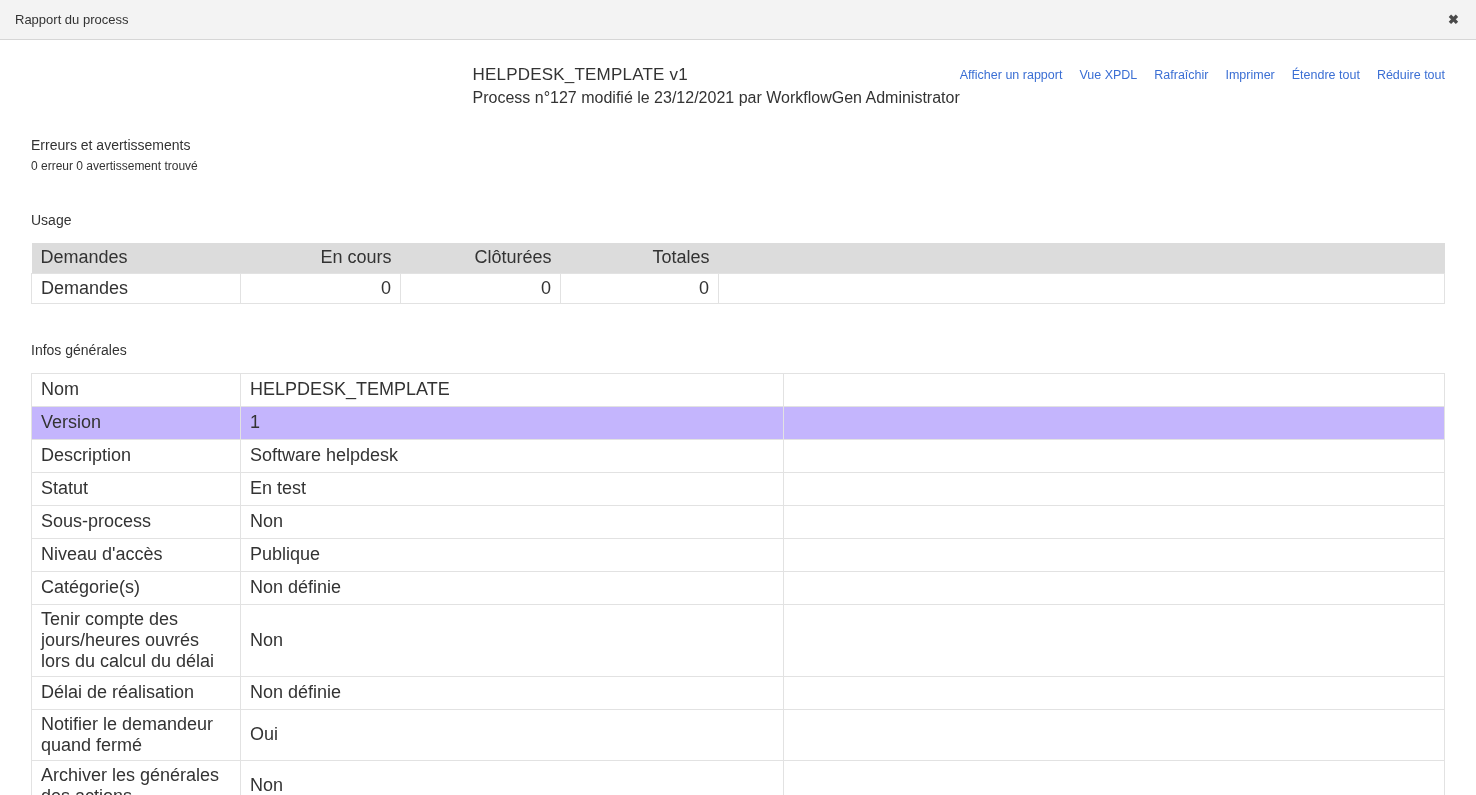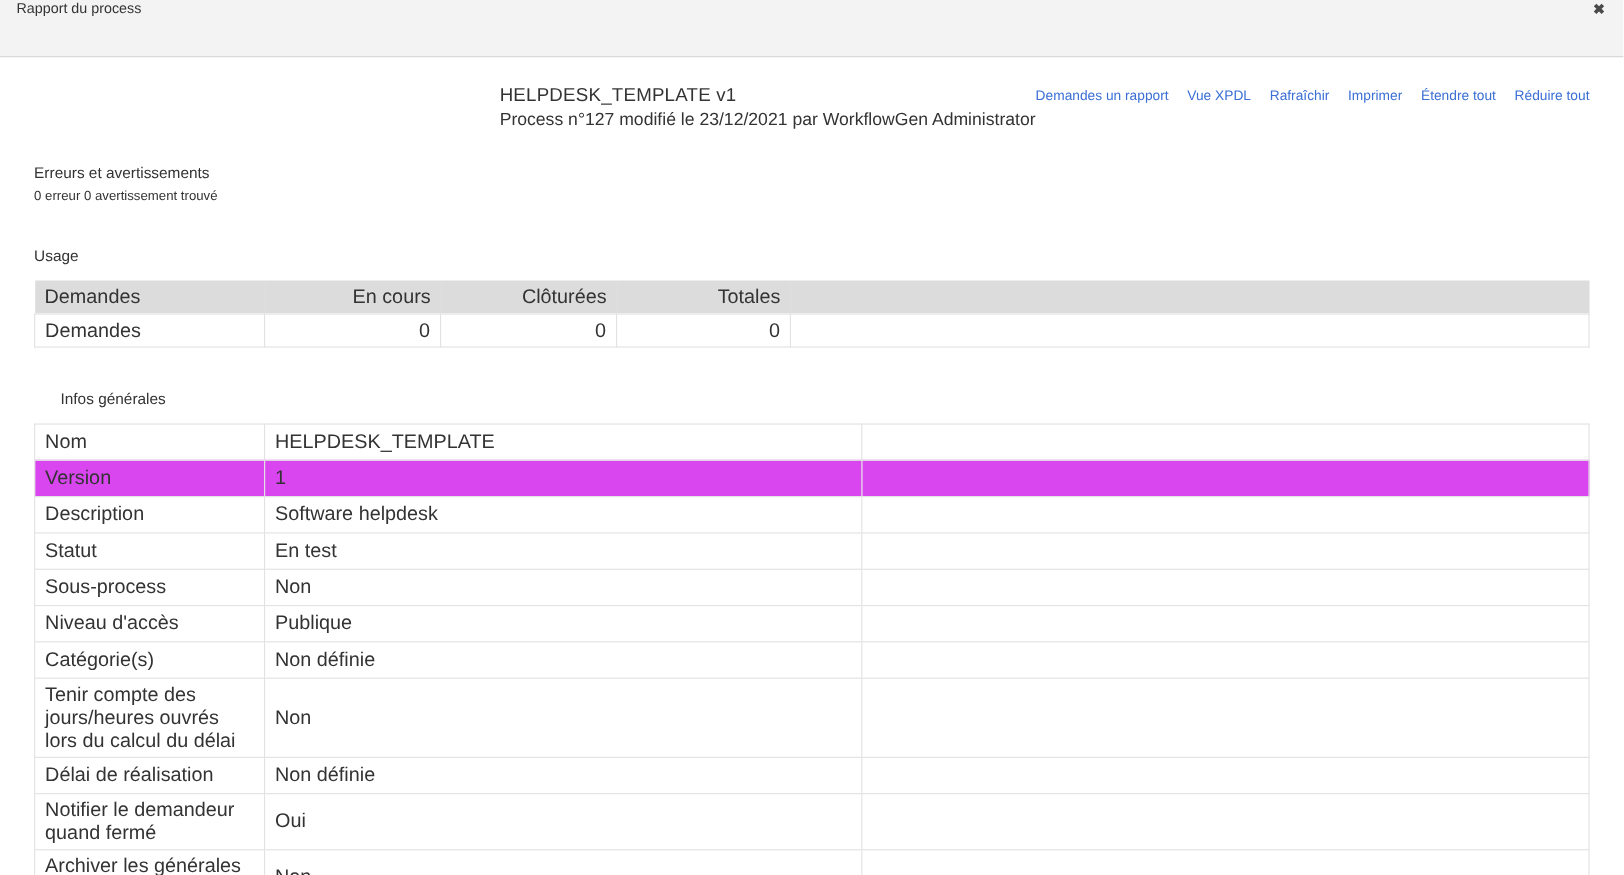--- a/index.html
+++ b/index.html
@@ -5,25 +5,25 @@
   * { box-sizing: border-box; }
   html, body { margin: 0; padding: 0; background: #fff; }
   body {
     font-family: "Liberation Sans", sans-serif;
     color: #333;
     width: 1476px;
     min-height: 795px;
   }
   
   .topbar {
-    height: 52px;
+    height: 40px;
     background: #f3f3f3;
     border-bottom: 1px solid #d6d6d6;
     display: flex;
-    align-items: flex-start;
+    align-items: center;
     justify-content: space-between;
     padding: 0 15px;
   }
   .topbar-title { font-size: 13px; color: #333; }
   .close-btn {
     font-size: 13px;
     font-weight: bold;
     color: #4a4a4a;
     cursor: pointer;
     line-height: 1;
@@ -54,21 +54,21 @@
   }
   .section-heading {
     font-size: 14px;
     font-weight: normal;
     color: #333;
     margin: 0;
   }
   .errors-block { margin-top: 30px; }
   .errors-summary { font-size: 12px; color: #333; margin-top: 6px; }
   .usage-heading { margin-top: 39px; }
-  .infos-heading { margin-top: 38px; margin-left: 24px; }
+  .infos-heading { margin-top: 38px; }
   
   table {
     border-collapse: collapse;
     width: 100%;
     font-size: 18px;
     table-layout: fixed;
     margin-top: 15px;
     color: #333;
   }
   thead th {
@@ -82,39 +82,39 @@
   tbody td {
     border: 1px solid #e2e2e2;
     height: 30px;
     padding: 4px 9px;
     text-align: left;
     vertical-align: middle;
     background: #fff;
   }
   tbody td.num { text-align: right; }
   .infos-table tbody td { height: 33px; }
-  .infos-table tr.hl td { background: #d946ef; }
+  .infos-table tr.hl td { background: #c4b5fd; }
 </style>
 </head>
 <body>
 
 <div class="topbar">
   <span class="topbar-title">Rapport du process</span>
   <span class="close-btn">✖</span>
 </div>
 
 <div class="content">
 
   <div class="header-row">
     <div>
       <h1 class="process-title">HELPDESK_TEMPLATE v1</h1>
       <div class="subtitle">Process n°127 modifié le 23/12/2021 par WorkflowGen Administrator</div>
     </div>
     <nav class="links">
-      <a>Demandes un rapport</a>
+      <a>Afficher un rapport</a>
       <a>Vue XPDL</a>
       <a>Rafraîchir</a>
       <a>Imprimer</a>
       <a>Étendre tout</a>
       <a>Réduire tout</a>
     </nav>
   </div>
 
   <div class="errors-block">
     <h2 class="section-heading">Erreurs et avertissements</h2>

